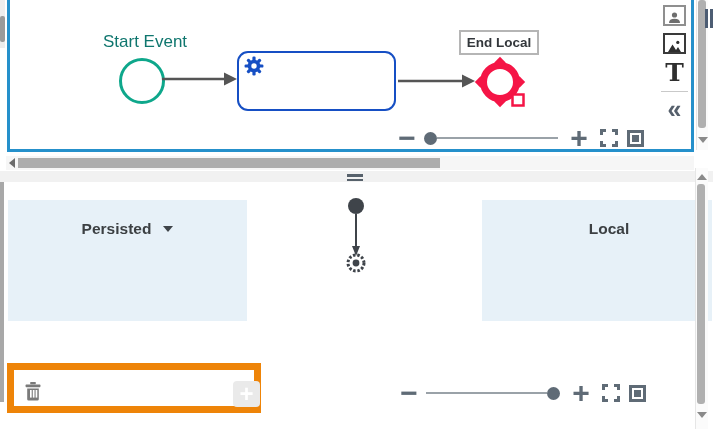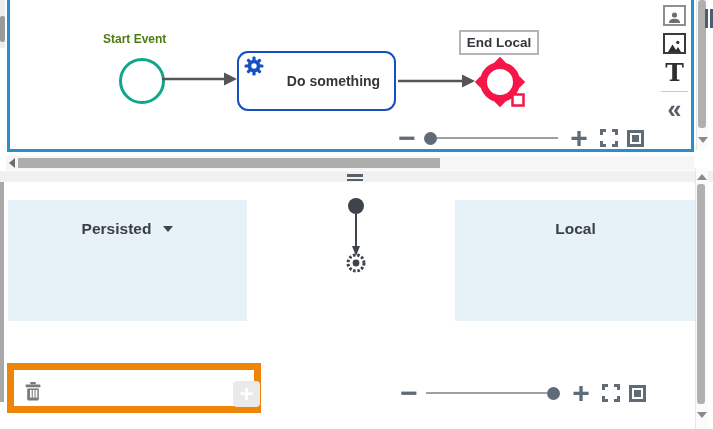--- a/index.html
+++ b/index.html
@@ -1,20 +1,20 @@
 <!DOCTYPE html>
 <html><head>
 <meta charset="utf-8">
 <style>
   html,body{margin:0;padding:0;width:713px;height:429px;background:#fff;overflow:hidden;
     font-family:"Liberation Sans",sans-serif;}
   .abs{position:absolute;}
   
   .top-panel{left:7px;top:-4px;width:681px;height:150px;border:3px solid #2590CB;background:#fff;}
-  .shape-label{font-size:12px;font-weight:bold;color:#4d7c0f;white-space:nowrap;}
+  .shape-label{font-size:17px;font-weight:normal;color:#0f766e;white-space:nowrap;}
   .start-circle{left:119px;top:58px;width:40px;height:40px;border:3px solid #0EA78B;border-radius:50%;background:#fff;}
   .task-box{left:237px;top:51px;width:155px;height:56px;border:2.5px solid #164FC4;border-radius:11px;background:#fff;
     display:flex;align-items:center;justify-content:center;}
   .task-box .lbl{padding-left:34px;font-size:14px;font-weight:bold;color:#33373b;}
   .end-label-box{left:459px;top:30px;width:76px;height:21px;border:2px solid #b5b5b5;background:#fff;
     display:flex;align-items:center;justify-content:center;font-size:13.5px;font-weight:bold;color:#33373b;}
   
   .zoomrow{display:flex;align-items:center;height:30px;}
   .zr-glyph{font-size:30px;line-height:26px;font-weight:bold;color:#5F6B76;width:20px;text-align:center;}
   .slider{display:flex;align-items:center;width:134px;}
@@ -74,21 +74,20 @@
       <rect x="8.4" y="0.6" width="3.2" height="5" rx="1.2" transform="rotate(45 10 10)"></rect>
       <rect x="8.4" y="0.6" width="3.2" height="5" rx="1.2" transform="rotate(90 10 10)"></rect>
       <rect x="8.4" y="0.6" width="3.2" height="5" rx="1.2" transform="rotate(135 10 10)"></rect>
       <rect x="8.4" y="0.6" width="3.2" height="5" rx="1.2" transform="rotate(180 10 10)"></rect>
       <rect x="8.4" y="0.6" width="3.2" height="5" rx="1.2" transform="rotate(225 10 10)"></rect>
       <rect x="8.4" y="0.6" width="3.2" height="5" rx="1.2" transform="rotate(270 10 10)"></rect>
       <rect x="8.4" y="0.6" width="3.2" height="5" rx="1.2" transform="rotate(315 10 10)"></rect>
     </g>
     <circle cx="10" cy="10" r="2.7" fill="#fff"></circle>
   </svg>
-  <div class="lbl">Do something</div>
 </div>
 
 <svg class="abs" style="left:398px;top:73px;" width="78" height="16">
   <line x1="0" y1="8" x2="64" y2="8" stroke="#555" stroke-width="2.5"></line>
   <polygon points="64,1.5 77,8 64,14.5" fill="#555"></polygon>
 </svg>
 
 <div class="abs end-label-box">End Local</div>
 <svg class="abs" style="left:468px;top:50px;" width="64" height="64">
   <circle cx="32" cy="32" r="16.5" fill="none" stroke="#F51546" stroke-width="7"></circle>
@@ -155,21 +154,21 @@
   <div style="width:16px;height:2.5px;background:#57616b;margin-bottom:2px;"></div>
   <div style="width:16px;height:2.5px;background:#57616b;"></div>
 </div>
 
 <div class="abs lane" style="left:8px;">
   <div class="lane-head">
     <span>Persisted</span>
     <div class="caret"></div>
   </div>
 </div>
-<div class="abs lane" style="left:455px;width:241px;">
+<div class="abs lane" style="left:482px;width:206px;padding-left:24px;">
   <div class="lane-head">
     <span>Local</span>
   </div>
 </div>
 
 <svg class="abs" style="left:340px;top:196px;" width="32" height="80">
   <circle cx="16" cy="10" r="8" fill="#3f444a"></circle>
   <line x1="16" y1="18" x2="16" y2="50" stroke="#3f444a" stroke-width="2"></line>
   <polygon points="12,50 20,50 16,60" fill="#3f444a"></polygon>
   <circle cx="16" cy="67" r="8" fill="none" stroke="#3f444a" stroke-width="3" stroke-dasharray="2.5,1.8"></circle>

